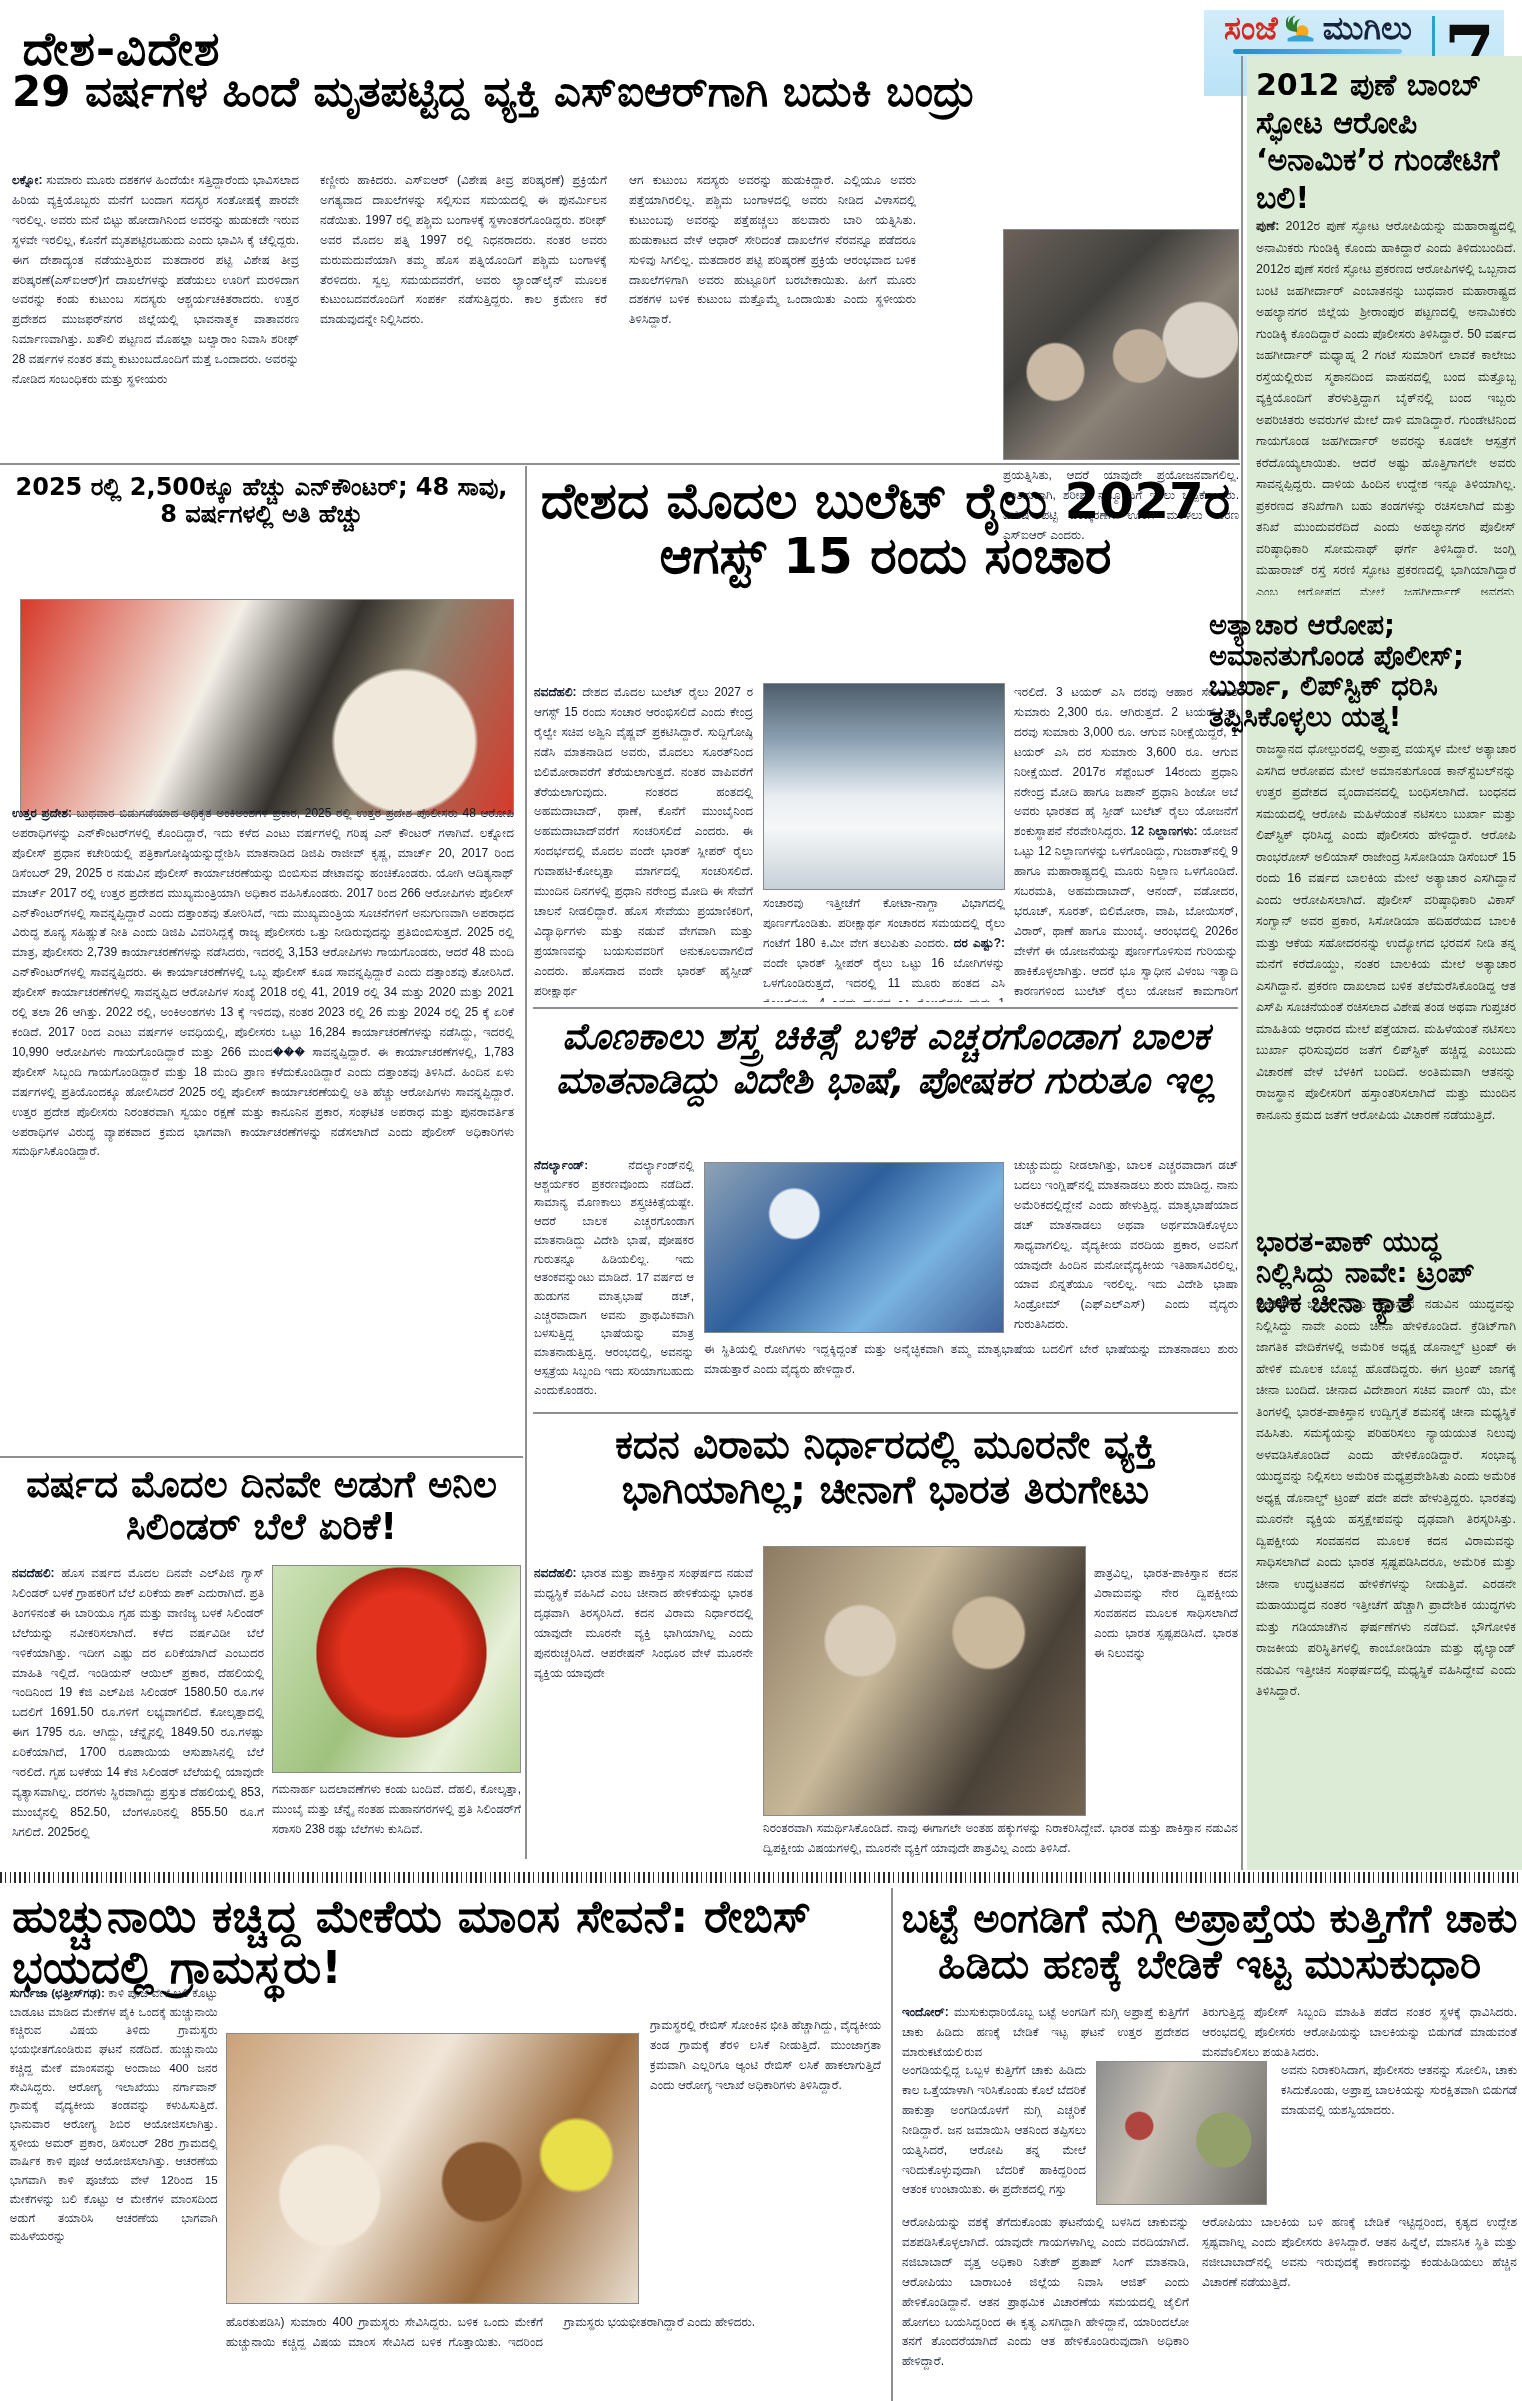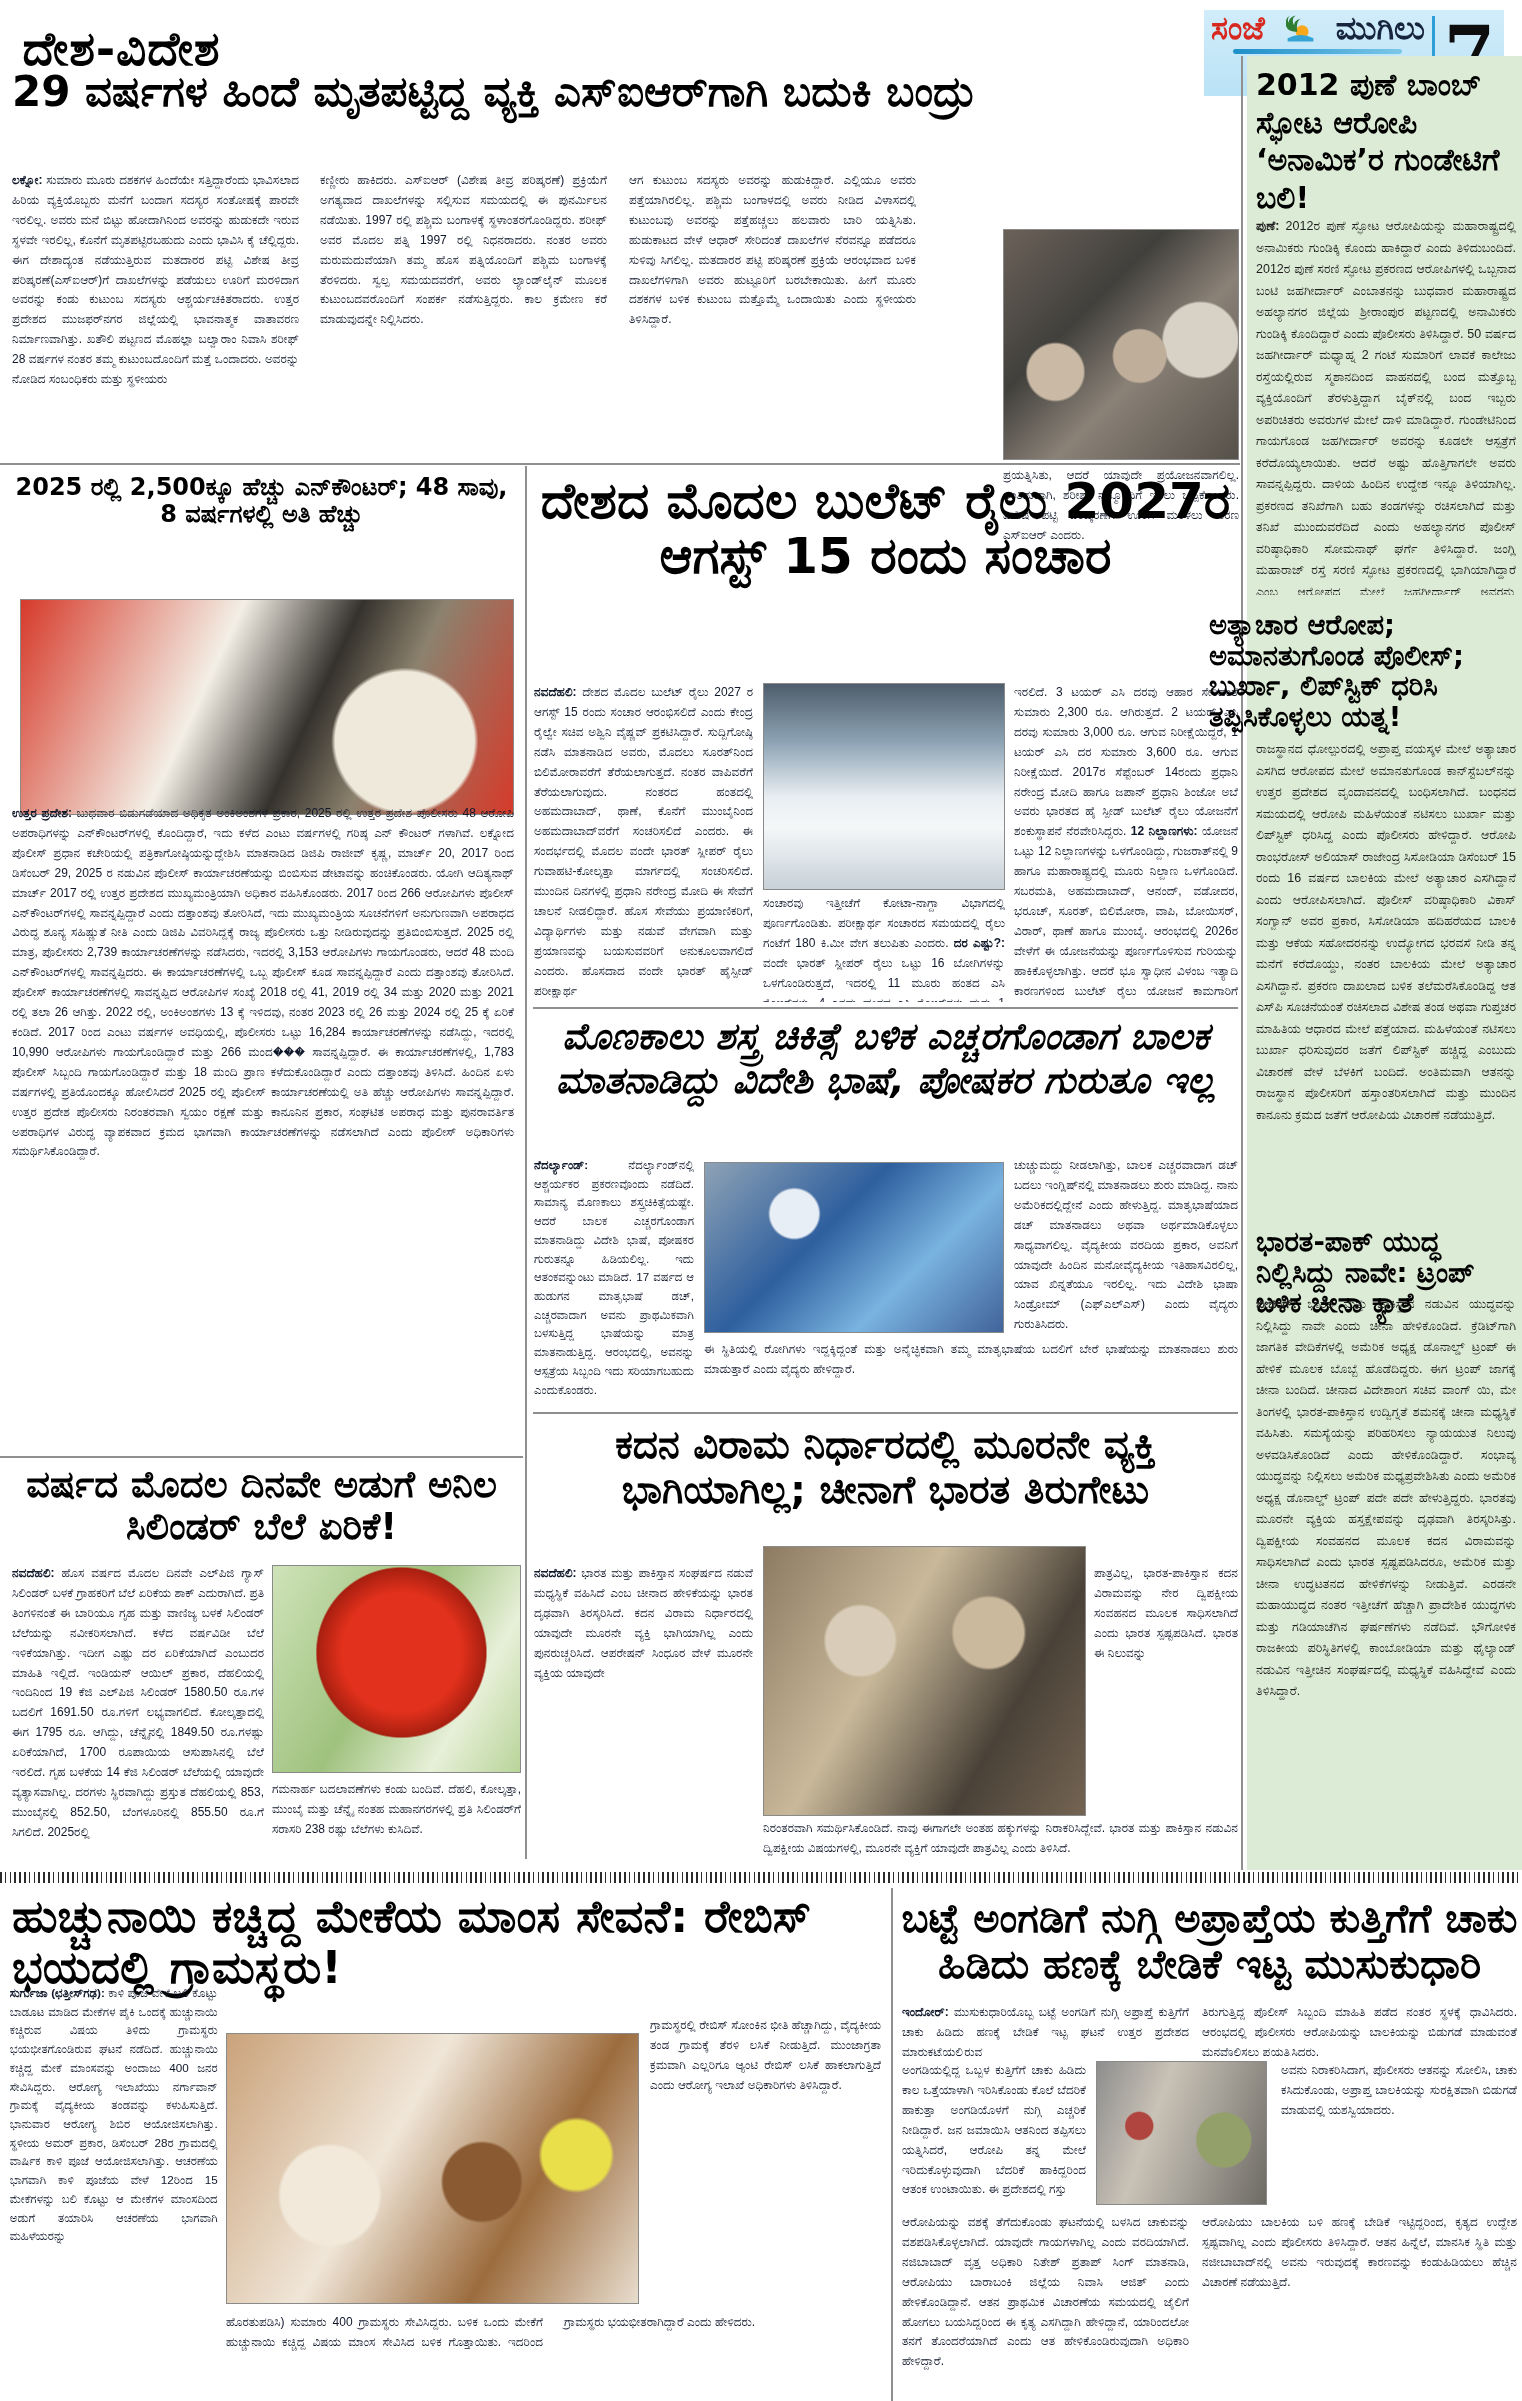--- a/index.html
+++ b/index.html
@@ -13,21 +13,21 @@
   .center{text-align:center;}
   .dl{font-weight:800;}
   .photo{border:0.8px solid #8a8a8a;box-sizing:border-box;}
   .vline{background:#8f8f8f;width:1.6px;}
   .hline{background:#8f8f8f;height:1.6px;}
   .hatch{background:repeating-linear-gradient(90deg,#2b2b2b 0 1.6px,#ffffff 1.6px 4.8px);}
   .green{background:#dcebd5;}
   .sidebar-body{font-size:12.5px;line-height:1.72;color:#1d1d1d;overflow:hidden;}
   .masthead{background:linear-gradient(180deg,#d2ecfa 0%,#b9e3f6 100%);display:flex;}
   .m-left{flex:1;display:flex;flex-direction:column;align-items:center;justify-content:center;}
-  .brandrow{display:flex;align-items:center;gap:21px;}
+  .brandrow{display:flex;align-items:center;gap:8px;}
   .brand-red{color:#d7281f;font-size:32px;font-weight:800;}
   .brand-dark{color:#16243d;font-size:32px;font-weight:800;}
   .m-rule{width:169px;height:4.8px;border-radius:2.4px;background:linear-gradient(90deg,#1d8fc9,#7cc7e8);margin:2.4px 0 3.2px 0;}
   .m-day{font-size:15.3px;font-weight:700;color:#222;}
   .m-date{font-size:17px;font-weight:700;color:#222;letter-spacing:0.8px;}
   .m-sep{width:3.2px;background:#2e9fd6;margin:6.5px 0;}
   .m-page{width:69px;display:flex;align-items:center;justify-content:center;
           font-family:"DejaVu Serif","Liberation Serif",serif;font-size:74px;font-weight:700;color:#0d0d0d;}
   
   .ph-reunion{background:radial-gradient(circle at 22% 62%,#c9b9a5 0 12%,transparent 13%),radial-gradient(circle at 58% 55%,#bfae9a 0 14%,transparent 15%),radial-gradient(circle at 84% 48%,#d8d2c6 0 16%,transparent 17%),linear-gradient(135deg,#6b6159 0%,#41403c 35%,#8a8177 60%,#555049 100%);}

